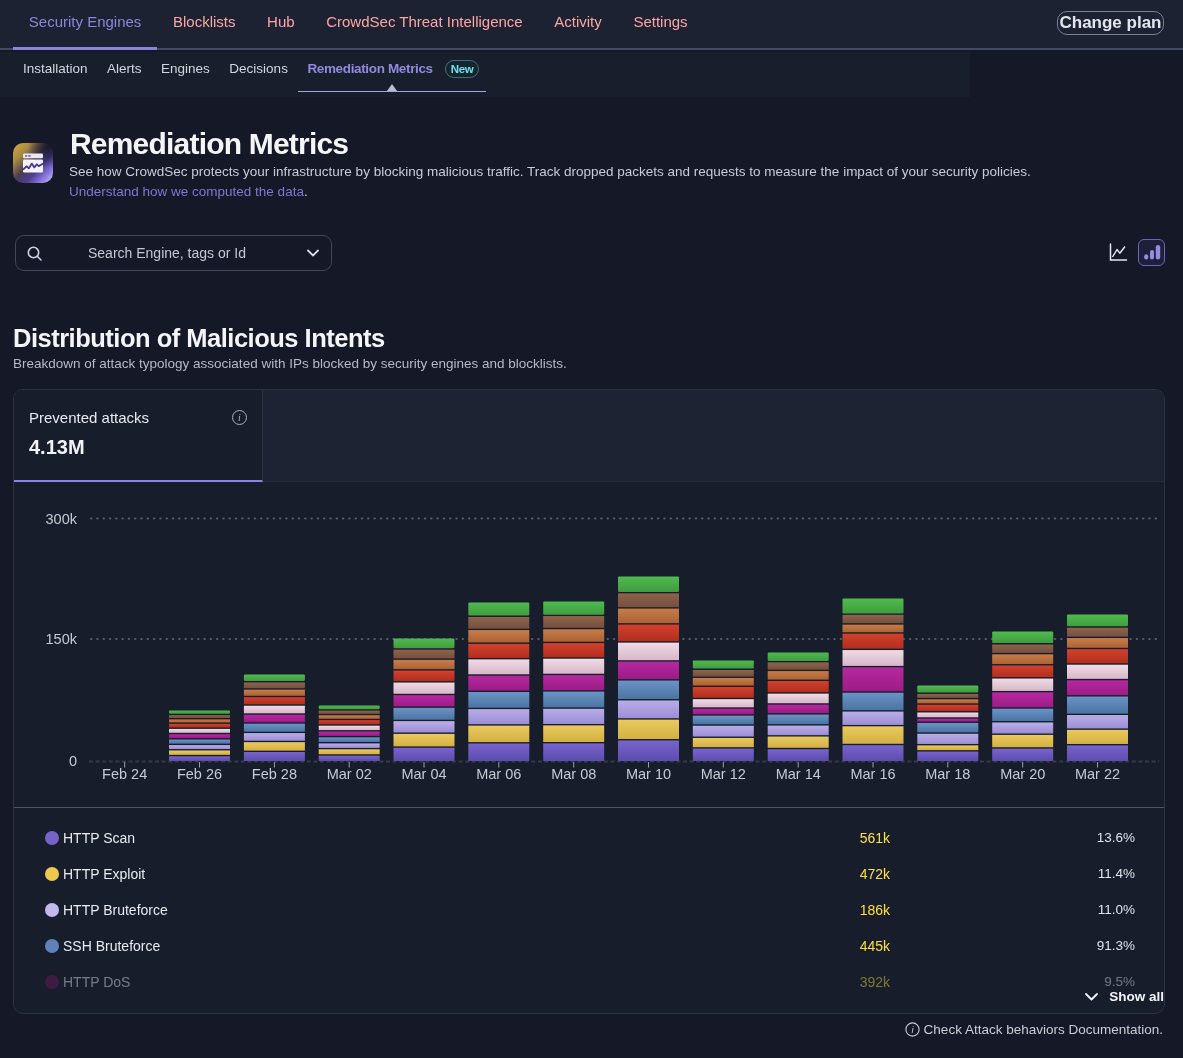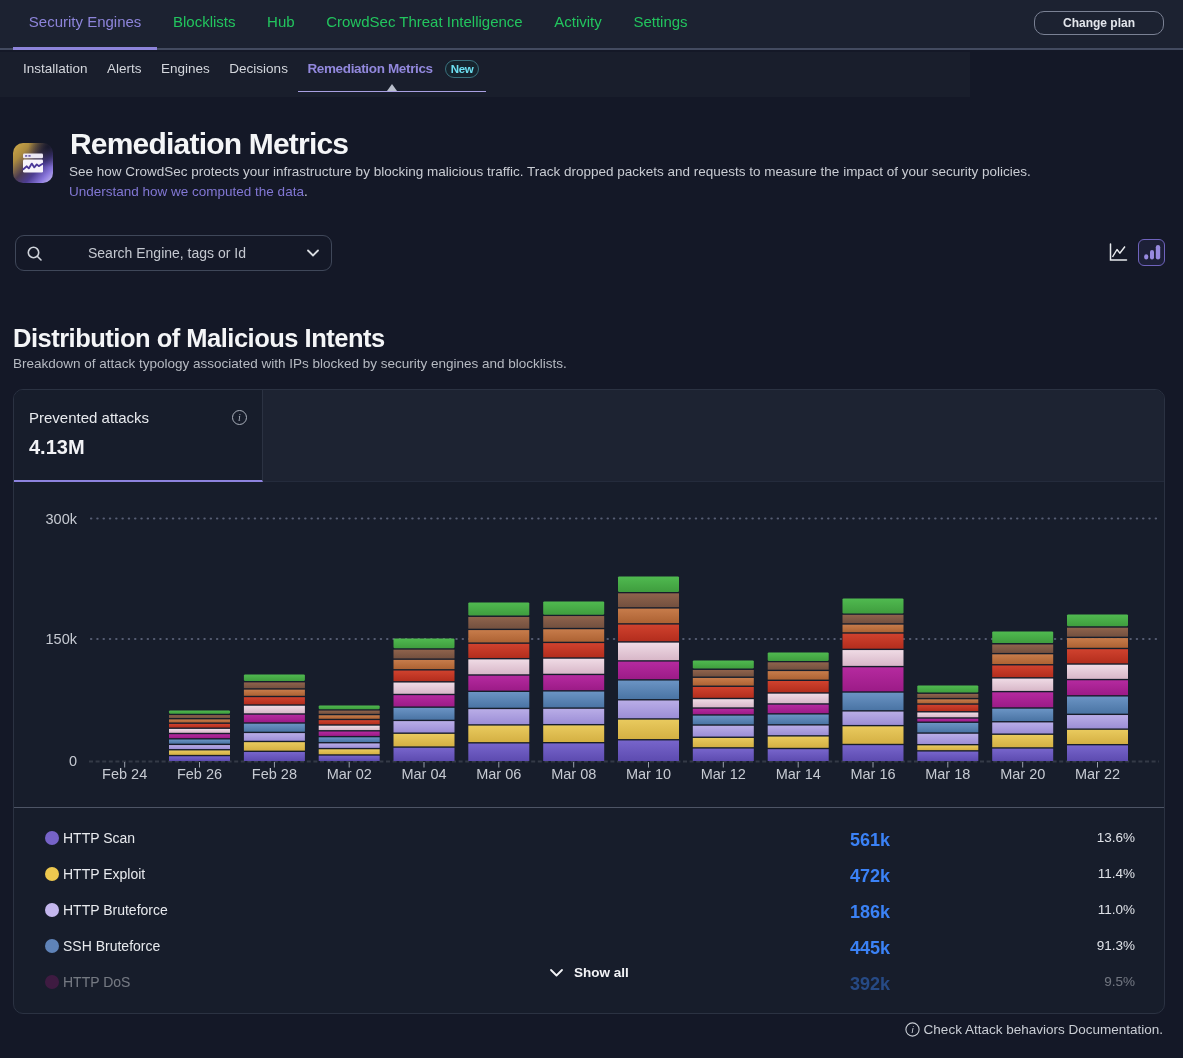--- a/index.html
+++ b/index.html
@@ -1,25 +1,25 @@
 <!DOCTYPE html>
 <html><head><meta charset="utf-8">
 <style>
 * { margin:0; padding:0; box-sizing:border-box; }
 html,body { width:1183px; height:1058px; background:#141827; overflow:hidden;
   font-family:"Liberation Sans", sans-serif; -webkit-font-smoothing:antialiased; }
 .topnav { position:absolute; left:0; top:0; width:1183px; height:50px; background:#1c2231;
   border-bottom:2px solid #434b60; }
 .topnav .tabs { position:absolute; left:13px; top:0; height:42px; display:flex; align-items:center; }
-.tab { font-size:15px; font-weight:500; color:#22c55e; padding:0 15.8px; height:42px;
+.tab { font-size:15px; font-weight:500; color:#fca5a5; padding:0 15.8px; height:42px;
   display:flex; align-items:center; white-space:nowrap; }
 .tab.active { color:#8d84da; position:relative; }
 .tab.active::after { content:""; position:absolute; left:0; right:0; bottom:-7.5px; height:3px; background:#8d84da; }
-.changeplan { position:absolute; right:19px; top:11px; width:130px; height:24px; border:1px solid #7a8194;
-  border-radius:10px; color:#e3e6ec; font-size:12px; font-weight:700; display:flex;
+.changeplan { position:absolute; right:19px; top:11px; width:107px; height:24px; border:1px solid #7a8194;
+  border-radius:10px; color:#e3e6ec; font-size:17px; font-weight:700; display:flex;
   align-items:center; justify-content:center; }
 .subnav { position:absolute; left:0; top:52px; width:970px; height:45px; background:#191e2c; }
 .subtabs { position:absolute; left:23px; top:0; height:33px; display:flex; align-items:center; gap:19.5px; }
 .stab { font-size:13.5px; color:#d3d6dc; white-space:nowrap; }
 .stab.active { color:#9288dd; font-weight:700; letter-spacing:-0.35px; display:flex; align-items:center; gap:12px; }
 .newbadge { font-size:11.5px; font-weight:700; color:#6ee0f2; background:#16242e; border:1px solid #39717e;
   border-radius:999px; padding:2px 5px; }
 .subline { position:absolute; left:298px; top:38.5px; width:188px; height:1.6px; background:#a9a0e2; }
 .caret { position:absolute; left:386.5px; top:31.5px; width:0; height:0;
   border-left:5.5px solid transparent; border-right:5.5px solid transparent; border-bottom:7px solid #b9bfcc; }
@@ -53,23 +53,23 @@
   border-right:1px solid #2b3242; border-bottom:2.5px solid #8d83de; }
 .cardtab .t { position:absolute; left:15px; top:19px; font-size:15px; color:#e8eaee; }
 .cardtab .v { position:absolute; left:15px; top:46px; font-size:20px; font-weight:700; color:#f2f3f6; }
 .infoi { position:absolute; left:218px; top:20px; width:15px; height:15px; border:1.2px solid #aab0bb;
   border-radius:50%; color:#aab0bb; font-size:10px; font-style:italic; font-family:"Liberation Serif",serif;
   display:flex; align-items:center; justify-content:center; }
 .leg-sep { position:absolute; left:0; top:417px; width:100%; height:1px; background:#4d5465; }
 .lrow { position:absolute; left:0; width:100%; height:0; }
 .lrow .dot { position:absolute; left:30.5px; top:-7px; width:14px; height:14px; border-radius:50%; }
 .lrow .lname { position:absolute; left:49px; top:-8px; font-size:14px; font-weight:500; color:#e8eaee; }
-.lrow .lval { position:absolute; right:274px; top:-8px; font-size:18px; font-weight:700; color:#3b82f6; }
+.lrow .lval { position:absolute; right:274px; top:-8px; font-size:14px; font-weight:400; color:#fde047; }
 .lrow .lpct { position:absolute; right:29px; top:-8px; font-size:13.5px; font-weight:500; color:#dfe2e8; }
-.showall { position:absolute; left:0; top:573px; width:100%; text-align:center; }
+.showall { position:absolute; left:0; top:597px; width:100%; text-align:right; }
 .showall span { font-size:13.5px; font-weight:700; color:#f2f3f6; margin-left:10px; }
 .footer { position:absolute; right:20px; top:1022px; font-size:13.5px; color:#c9cdd4; }
 
 svg text { font-family:"Liberation Sans", sans-serif; }
 </style></head>
 <body>
 <div class="topnav">
   <div class="tabs">
     <div class="tab active">Security Engines</div>
     <div class="tab">Blocklists</div>

